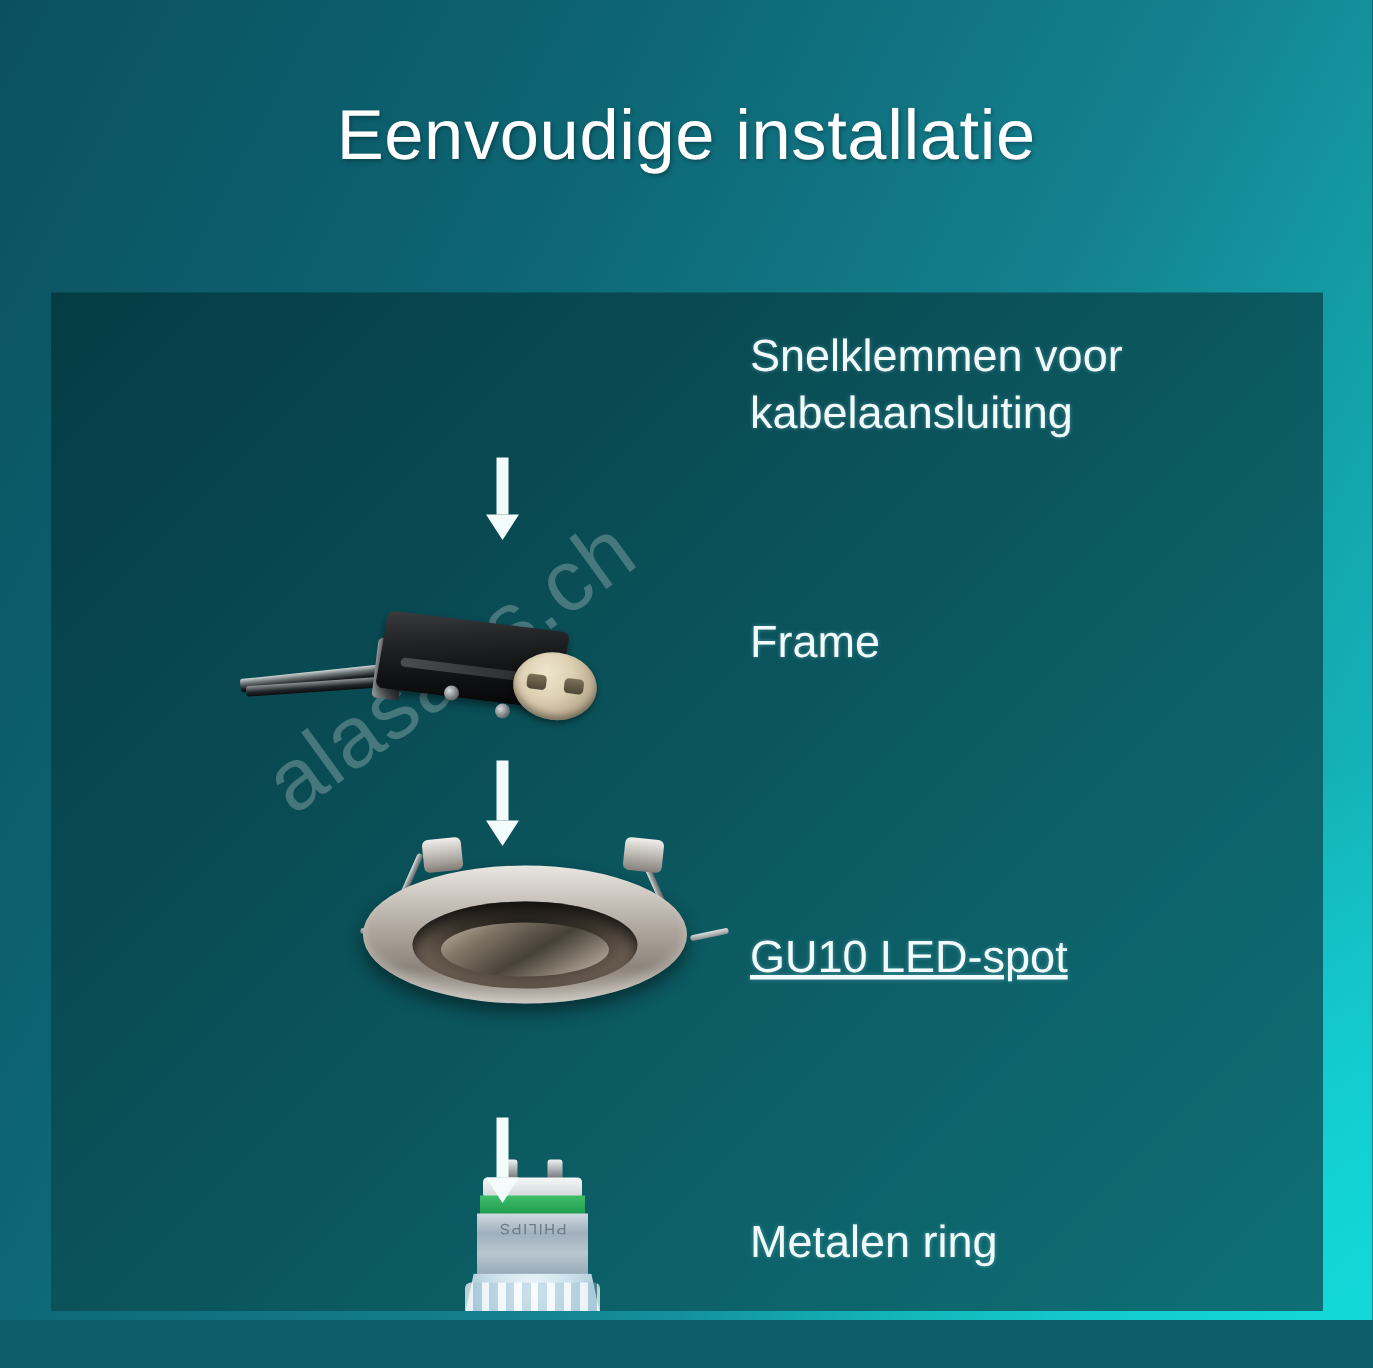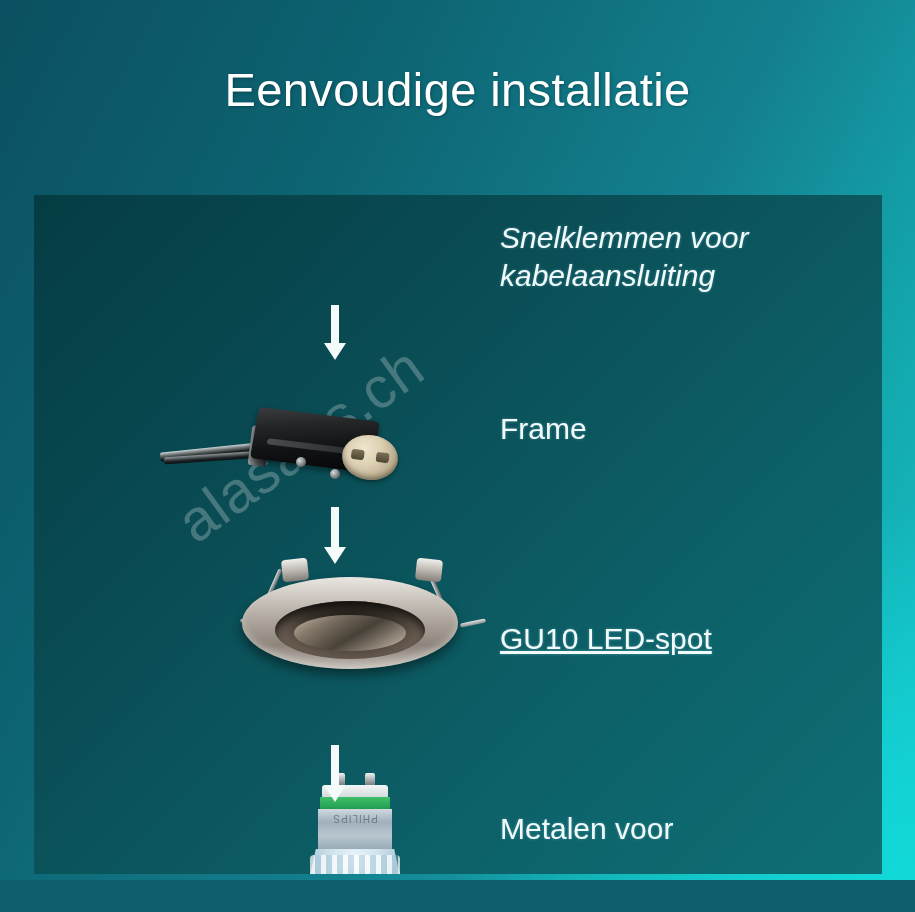--- a/index.html
+++ b/index.html
@@ -277,21 +277,21 @@
     <div class="row" style="top:0;">
       <div class="art conn-wrap">
         <div class="conn-cable"></div>
         <div class="conn-cable2"></div>
         <div class="conn-lip"></div>
         <div class="conn-body"></div>
         <div class="conn-socket"></div>
         <div class="conn-screw" style="left:142px;top:50px;"></div>
         <div class="conn-screw" style="left:176px;top:62px;"></div>
       </div>
-      <div class="label" style="top:24px;font-style:italic;">Snelklemmen voor
+      <div class="label" style="top:24px;">Snelklemmen voor
 kabelaansluiting</div>
     </div>
 
     <div class="arrow" style="top:110px;height:56px;">
       <div class="shaft" style="height:38px;"></div>
       <div class="head" style="top:38px;"></div>
     </div>
 
     <div class="row" style="top:0;">
       <div class="art frame-wrap">
@@ -328,17 +328,17 @@
       <div class="label" style="top:425px;text-decoration:underline;">GU10 LED-spot</div>
     </div>
 
     <div class="arrow" style="top:550px;height:58px;">
       <div class="shaft" style="height:40px;"></div>
       <div class="head" style="top:40px;"></div>
     </div>
 
     <div class="row" style="top:0;">
 
-      <div class="label" style="top:615px;">Metalen voor</div>
+      <div class="label" style="top:615px;">Metalen ring</div>
     </div>
 
   </div>
 </div>
 
 </body></html>

